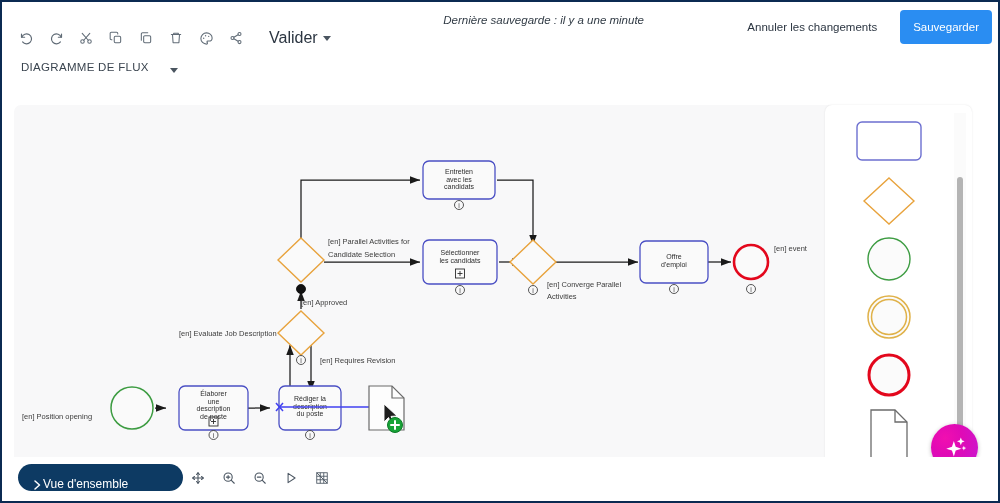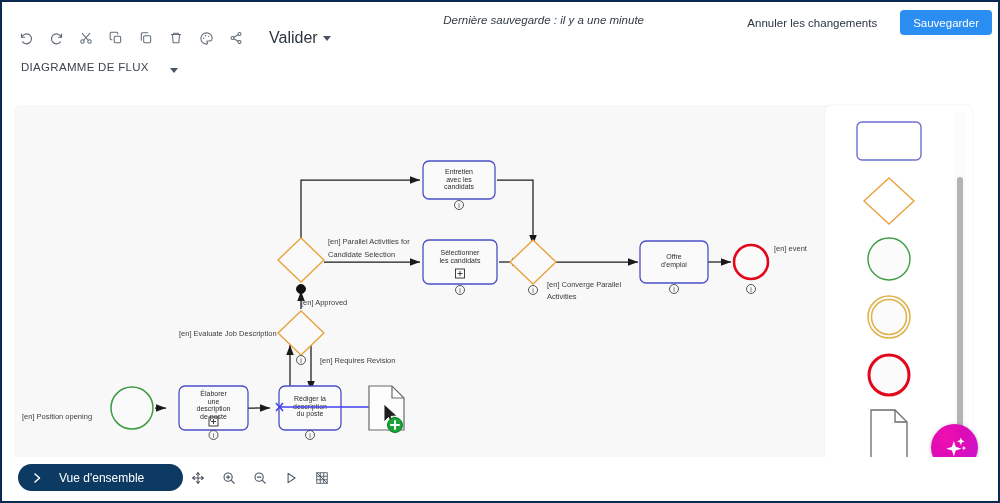--- a/index.html
+++ b/index.html
@@ -24,21 +24,21 @@
     position:absolute;right:354px;top:12px;
     font-style:italic;font-size:11.5px;color:#313b45;white-space:nowrap;
   }
   .top-actions{position:absolute;right:6px;top:8px;display:flex;gap:8px;align-items:center;}
   .btn-plain{
     height:25px;padding:0 11px;border:none;border-radius:4px;background:#fff;
     font-family:"Liberation Sans",sans-serif;font-size:11.5px;color:#2b3541;
     display:flex;align-items:center;white-space:nowrap;cursor:pointer;
   }
   .btn-primary{
-    height:25px;padding:0 13px;border:none;border-radius:4px;background:#2a8df2;
+    height:34px;padding:0 13px;border:none;border-radius:4px;background:#2a8df2;
     font-family:"Liberation Sans",sans-serif;font-size:11.5px;color:#fff;
     display:flex;align-items:center;white-space:nowrap;cursor:pointer;margin-left:4px;
   }
 
   .tool-row{position:absolute;left:10px;top:23px;display:flex;align-items:center;gap:2px;}
   .tool-btn{
     width:28px;height:26px;border-radius:5px;background:#fff;border:none;
     display:flex;align-items:center;justify-content:center;cursor:pointer;
   }
   .tool-btn svg{display:block;}
@@ -87,21 +87,21 @@
     position:absolute;left:929px;top:422px;width:47px;height:47px;border-radius:50%;
     background:radial-gradient(circle at 30% 30%,#f10fb0 0%,#e00ab5 35%,#c31ad6 100%);
     display:flex;align-items:center;justify-content:center;cursor:pointer;
     box-shadow:0 1px 4px rgba(0,0,0,.25);
   }
 
   
   .bottombar{position:absolute;left:0;bottom:0;width:100%;height:44px;background:#fff;}
   .overview-pill{
     position:absolute;left:16px;top:7px;height:27px;width:165px;border-radius:14px;
-    background:#0d3a63;display:flex;align-items:center;gap:16px;padding:0 13px;
+    background:#0d3a63;display:flex;align-items:flex-end;gap:0;padding:0 13px;
     box-sizing:border-box;cursor:pointer;
   }
   .overview-pill .txt{color:#fff;font-size:12px;}
   .bottom-tools{position:absolute;left:182px;top:8px;display:flex;gap:3px;align-items:center;}
   .bt{
     width:28px;height:25px;border-radius:5px;background:#fff;border:none;
     display:flex;align-items:center;justify-content:center;cursor:pointer;
   }
 
   .diag-label{font-family:"Liberation Sans",sans-serif;}

